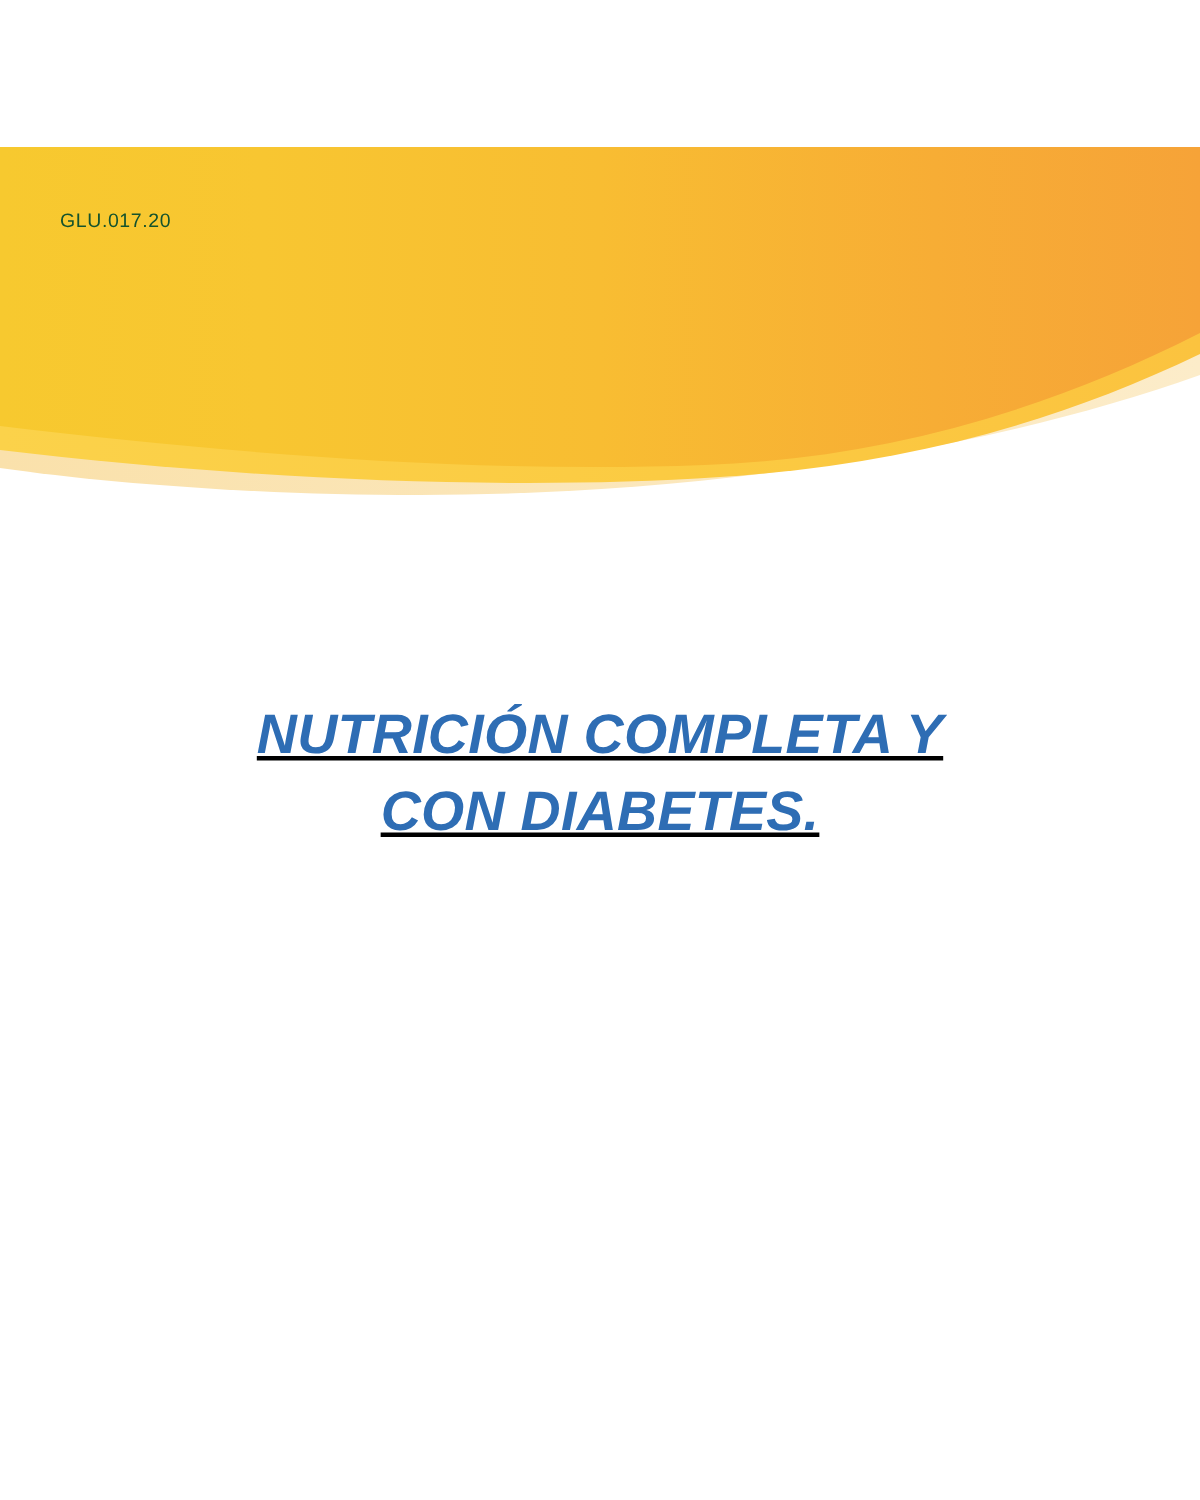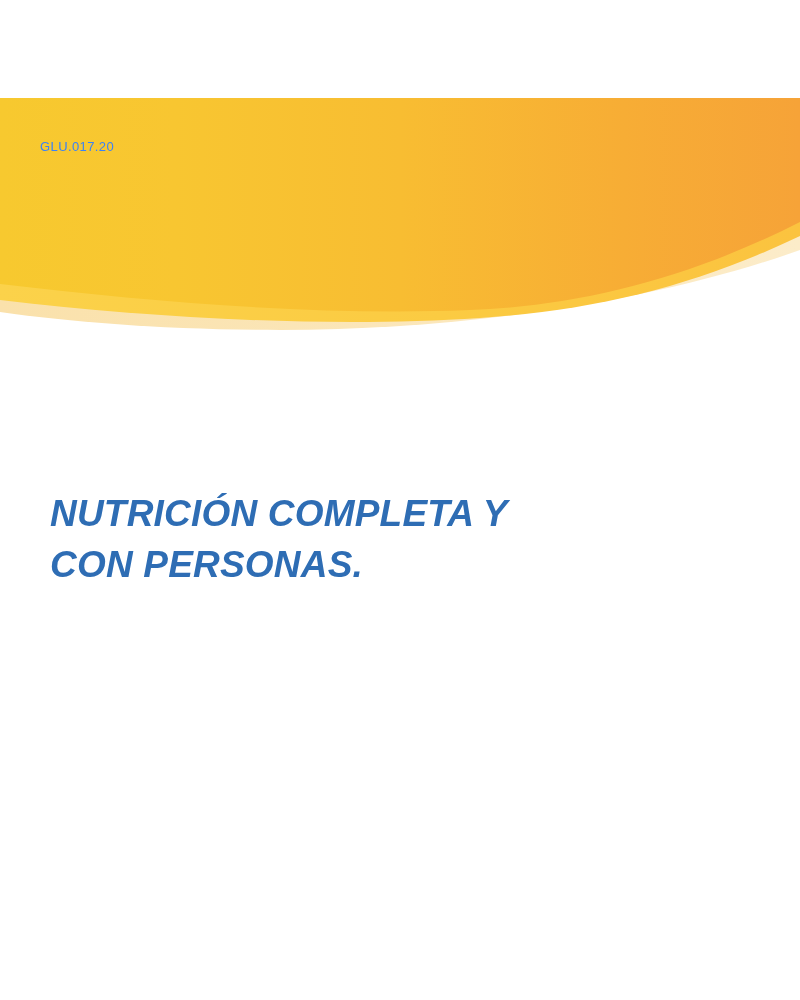--- a/index.html
+++ b/index.html
@@ -42,31 +42,33 @@
   }
 
   
   #code-label {
     position: absolute;
     left: 40px;
     top: 139px;
     font-size: 13px;
     letter-spacing: 0.4px;
     line-height: 15px;
-    color: #3b82f6;
+    color: #14532d;
     font-family: "Liberation Sans", sans-serif;
     white-space: nowrap;
   }
 
   
   #title-block {
     position: absolute;
     left: 50px;
-    top: 488px;
+    top: 464px;
     width: 700px;
+    text-align: center;
+    text-decoration: underline;
   }
   .title-line {
     display: block;
     font-family: "Liberation Sans", sans-serif;
     font-weight: bold;
     font-style: italic;
     font-size: 37px;
     line-height: 51px;
     letter-spacing: 0.2px;
     color: #2e6db4;
@@ -104,16 +106,16 @@
       <path d="M0,98 L800,98 L800,236 C700,284 600,310 480,318 C330,328 150,318 0,300 Z" fill="url(#lightGrad)"></path>
 
       <path d="M0,98 L800,98 L800,222 C690,278 580,306 470,310 C320,316 150,302 0,284 Z" fill="url(#mainGrad)"></path>
     </svg>
   </div>
 
   <div id="code-label">GLU.017.20</div>
 
   <div id="title-block">
     <span class="title-line">NUTRICIÓN COMPLETA Y</span>
-    <span class="title-line">CON PERSONAS.</span>
+    <span class="title-line">CON DIABETES.</span>
   </div>
 
 </div>
 
 </body></html>

